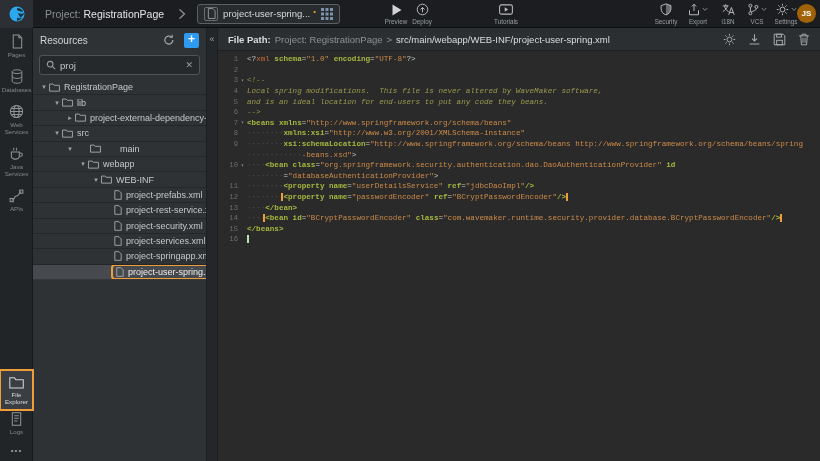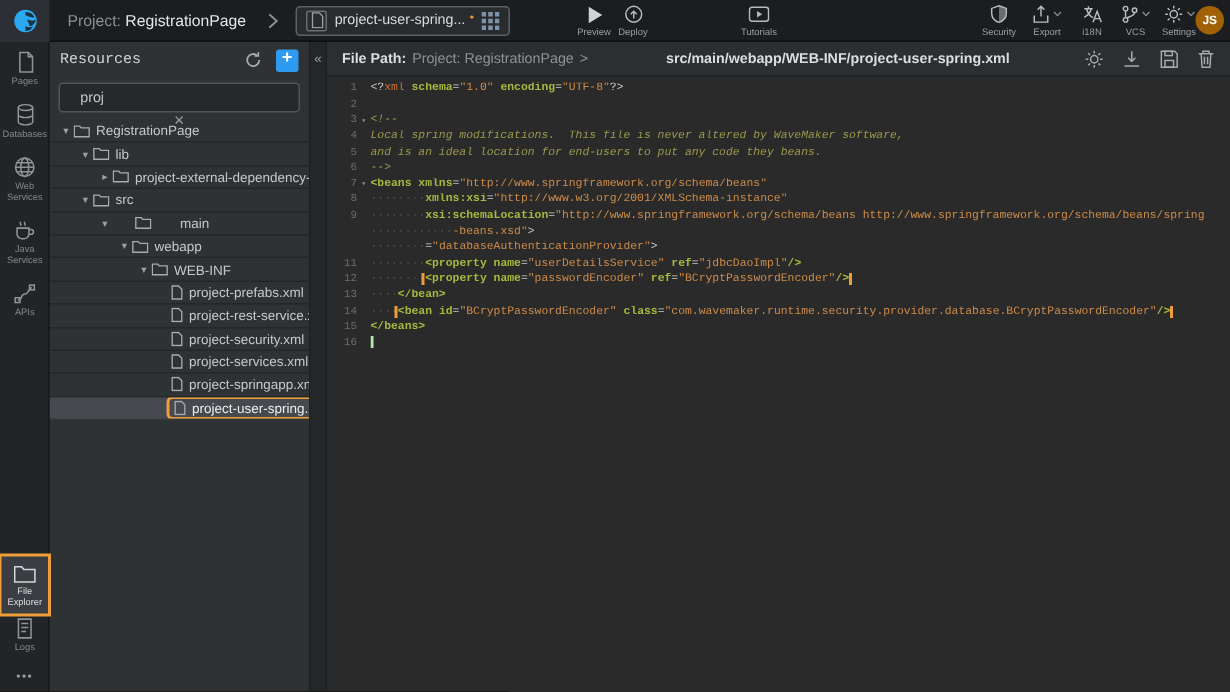--- a/index.html
+++ b/index.html
@@ -30,45 +30,45 @@
   .ib-item svg { display:block; margin:0 auto; }
   .ib-item.active { background:#3a3e42; }
   .ib-item.active .il { color:#dcdedf; }
   .annot-outline { outline:2px solid #ef9d38; outline-offset:-1px; }
   .ib-bottom-1 { position:absolute; top:342px; left:0; }
   .ib-bottom-2 { position:absolute; top:378px; left:0; }
   .ib-dots { position:absolute; top:418px; left:0; width:33px; text-align:center; color:#9a9ea0; font-size:8px; letter-spacing:1px; cursor:pointer; }
 
   
   .resources { position:absolute; left:33px; top:28px; bottom:0; width:174px; background:#2f3235; border-right:1px solid #1d1f21; z-index:3; }
-  .res-header { height:24px; display:flex; align-items:center; padding:0 7px;font-family:Liberation Mono, monospace; }
+  .res-header { height:24px; display:flex; align-items:center; padding:0 7px; }
   .res-title { font-size:10px; color:#d2d4d5; flex:1; }
   .res-refresh { margin-right:9px; cursor:pointer; display:flex; }
   .res-plus { width:15px; height:15px; background:#2e9af0; border-radius:2px; color:#fff; font-size:12px; line-height:13px; text-align:center; font-weight:bold; cursor:pointer; }
-  .res-search { margin:3px 6px 5px; height:20px; background:#26292b; border:1px solid #515456; border-radius:3px; display:flex; align-items:center; padding:0 6px; gap:4px;flex-direction:column; }
+  .res-search { margin:3px 6px 5px; height:20px; background:#26292b; border:1px solid #515456; border-radius:3px; display:flex; align-items:center; padding:0 6px; gap:4px; }
   .res-search input { flex:1; min-width:0; background:transparent; border:0; outline:none; color:#c3c5c6; font-size:9.5px; font-family:"Liberation Sans",sans-serif; }
   .res-clear { color:#9a9ea0; font-size:9px; cursor:pointer; }
   .tree { }
   .tree-row { height:15.4px; display:flex; align-items:center; font-size:9px; color:#c6c8c9; border-bottom:1px solid rgba(0,0,0,0.22); cursor:pointer; white-space:nowrap; overflow:hidden; }
   .tree-row.selected { background:#464a4e; color:#eceded; }
   .tree-caret { width:10px; flex-shrink:0; font-size:7px; color:#9da1a3; text-align:center; }
   .tree-ic { flex-shrink:0; margin-right:4px; display:flex; }
   .tree-annot { display:flex; align-items:center; outline:2px solid #ef9d38; outline-offset:1px; border-radius:1px; padding:0 2px; }
   .tree-annot .tree-ic { margin-right:4px; }
 
   
   .divider { position:absolute; left:207px; top:28px; bottom:0; width:11px; background:#24272a; border-right:1px solid #1d1f21; z-index:3; }
   .divider .col-btn { display:block; margin-top:6px; text-align:center; color:#9da1a3; font-size:9px; cursor:pointer; }
 
   
   .editorcol { position:absolute; left:218px; top:28px; right:0; bottom:0; background:#2a2a2a; }
   .filebar { height:23px; background:#2c2f31; border-bottom:1px solid #1f2123; display:flex; align-items:center; padding:0 10px; font-size:9.5px; white-space:nowrap; }
   .filebar .fp-label { color:#dcdddd; font-weight:bold; margin-right:4px; }
   .filebar .fp-gray { color:#8e9294; margin-right:4px; }
-  .filebar .fp-path { color:#dcdddd; font-weight:bold;margin-left:48px; }
+  .filebar .fp-path { color:#dcdddd; font-weight:normal; }
   .fb-icons { margin-left:auto; display:flex; gap:12px; }
   .fb-icons span { display:flex; cursor:pointer; }
 
   .code { padding-top:3px; font-family:"Liberation Mono","DejaVu Sans Mono",monospace; font-size:7.6px; }
   .code-row { height:10.6px; display:flex; align-items:center; }
   .ln { width:20px; flex-shrink:0; text-align:right; color:#6b6d6e; font-size:7.2px; }
   .fold { width:9px; flex-shrink:0; color:#8a8d8f; font-size:5.5px; text-align:center; }
   .ct { white-space:pre; flex:1; overflow:hidden; }
   .tk-p { color:#c9cac7; }
   .tk-t { color:#a8b83e; font-weight:bold; }
@@ -493,20 +493,25 @@
           <span class="ln">9</span>
           <span class="fold"></span>
           <span class="ct"><span class="tk-w">········</span><span class="tk-a">xsi:schemaLocation</span><span class="tk-p">=</span><span class="tk-s">"http://www.springframework.org/schema/beans http://www.springframework.org/schema/beans/spring</span></span>
         </div>
         <div class="code-row">
           <span class="ln"></span>
           <span class="fold"></span>
           <span class="ct"><span class="tk-w">············</span><span class="tk-s">-beans.xsd"</span><span class="tk-p">&gt;</span></span>
         </div>
         <div class="code-row">
+          <span class="ln">10</span>
+          <span class="fold">▾</span>
+          <span class="ct"><span class="tk-w">····</span><span class="tk-t">&lt;bean</span><span class="tk-p"> </span><span class="tk-a">class</span><span class="tk-p">=</span><span class="tk-s">"org.springframework.security.authentication.dao.DaoAuthenticationProvider"</span><span class="tk-p"> </span><span class="tk-a">id</span></span>
+        </div>
+        <div class="code-row">
           <span class="ln"></span>
           <span class="fold"></span>
           <span class="ct"><span class="tk-w">········</span><span class="tk-p">=</span><span class="tk-s">"databaseAuthenticationProvider"</span><span class="tk-p">&gt;</span></span>
         </div>
         <div class="code-row">
           <span class="ln">11</span>
           <span class="fold"></span>
           <span class="ct"><span class="tk-w">········</span><span class="tk-t">&lt;property</span><span class="tk-p"> </span><span class="tk-a">name</span><span class="tk-p">=</span><span class="tk-s">"userDetailsService"</span><span class="tk-p"> </span><span class="tk-a">ref</span><span class="tk-p">=</span><span class="tk-s">"jdbcDaoImpl"</span><span class="tk-t">/&gt;</span></span>
         </div>
         <div class="code-row">

